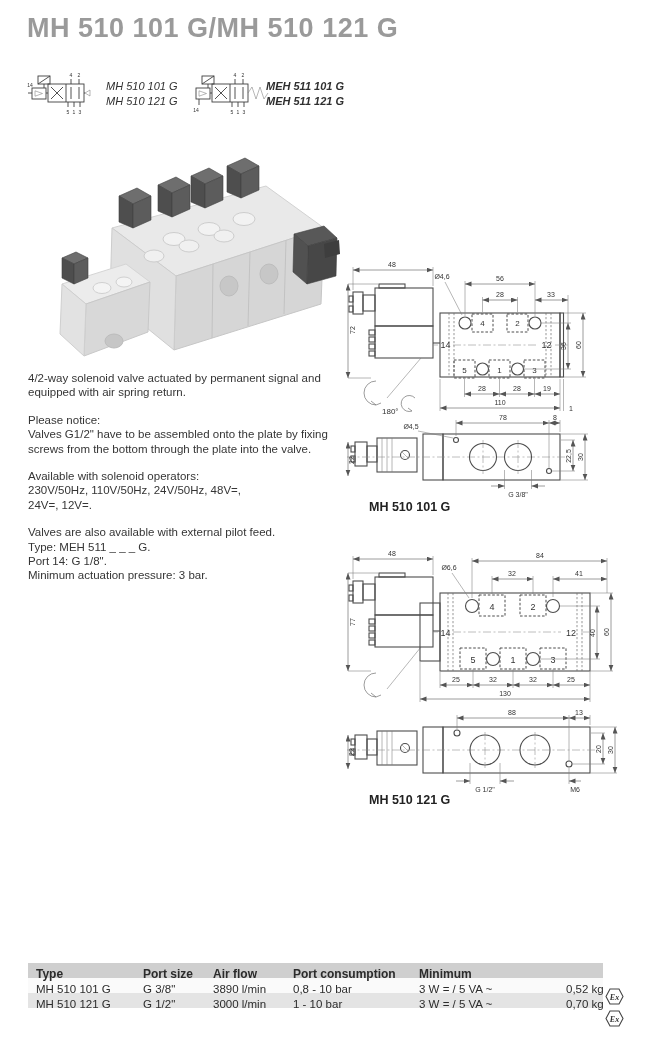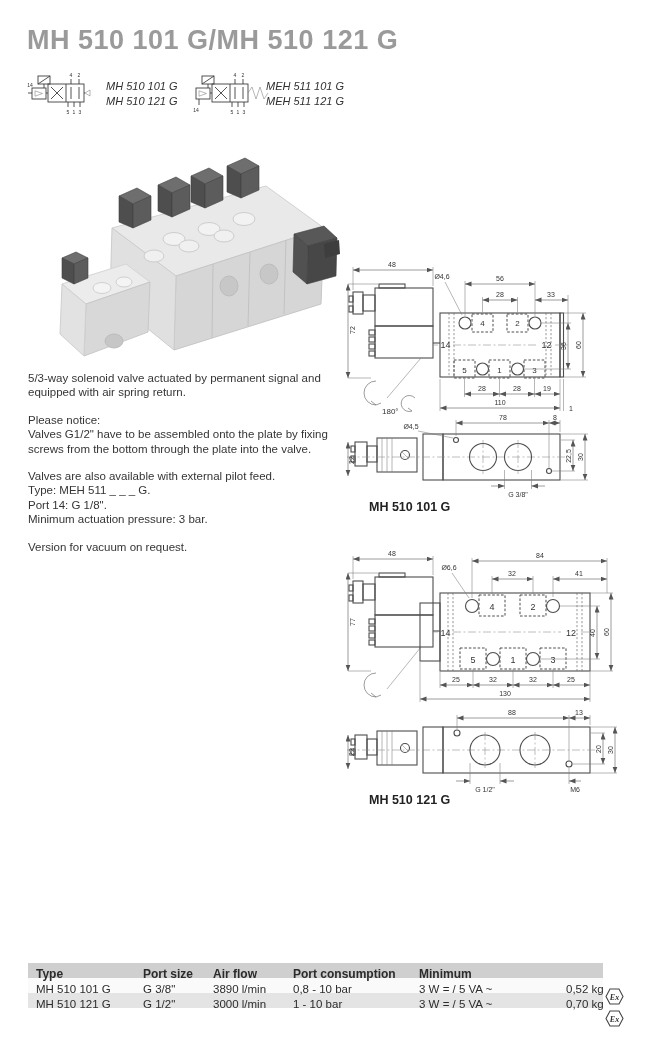--- a/index.html
+++ b/index.html
@@ -25,21 +25,21 @@
   .tbl{width:575px;font-size:11.5px;color:#2b2b2b;}
   .trow{display:grid;grid-template-columns:107px 70px 80px 126px 147px 45px;height:15px;line-height:22px;align-items:center;}
   .trow div{padding-left:8px;white-space:nowrap;}
   .thead{background:#cfcfcf;font-weight:bold;font-size:12px;}
   .r1{background:#fafafa;}
   .r2{background:#e4e4e4;}
 </style>
 </head>
 <body>
 
-<div class="abs title" style="left:27px;top:13px;margin-top:12px;">MH 510 101 G/MH 510 121 G</div>
+<div class="abs title" style="left:27px;top:13px;">MH 510 101 G/MH 510 121 G</div>
 
 <svg class="abs" style="left:24px;top:70px;" width="84" height="48" viewBox="0 0 84 48">
   <rect x="14" y="6" width="12" height="8" class="lns"></rect>
   <line x1="14" y1="14" x2="26" y2="6" class="lns"></line>
   <line x1="20" y1="14" x2="20" y2="18" class="lns"></line>
   <rect x="8" y="18" width="14" height="11" class="lns"></rect>
   <path d="M11,20.8 L18.5,23.5 L11,26.2 Z" class="tn"></path>
   <line x1="22" y1="23" x2="24" y2="23" class="lns"></line>
   <rect x="24" y="14" width="36" height="18" class="lns"></rect>
   <line x1="42" y1="14" x2="42" y2="32" class="lns"></line>
@@ -87,21 +87,21 @@
   <line x1="56" y1="32" x2="56" y2="37" class="lns"></line>
   <line x1="62" y1="32" x2="62" y2="37" class="lns"></line>
   <line x1="17" y1="29" x2="17" y2="35" class="lns"></line>
   <text x="53" y="7" text-anchor="middle" class="st">4</text>
   <text x="61" y="7" text-anchor="middle" class="st">2</text>
   <text x="50" y="44" text-anchor="middle" class="st">5</text>
   <text x="56" y="44" text-anchor="middle" class="st">1</text>
   <text x="62" y="44" text-anchor="middle" class="st">3</text>
   <text x="14" y="42" text-anchor="middle" class="st">14</text>
 </svg>
-<div class="abs symlabels" style="left:266px;top:79px;">
+<div class="abs symlabels" style="left:266px;top:79px;font-weight:bold;">
   <div>MEH 511 101 G</div>
   <div>MEH 511 121 G</div>
 </div>
 
 <svg class="abs" style="left:24px;top:136px;" width="320" height="232" viewBox="0 0 320 232">
 
   <polygon points="88,92 242,50 300,92 152,140" fill="#e9e9e9" stroke="#d2d2d2"></polygon>
   <polygon points="152,140 300,92 297,168 150,214" fill="#d6d6d6" stroke="#c6c6c6"></polygon>
   <polygon points="88,92 152,140 150,214 86,162" fill="#e0e0e0" stroke="#cccccc"></polygon>
   <line x1="189" y1="128" x2="188" y2="202" stroke="#c2c2c2"></line>
@@ -152,28 +152,30 @@
   <ellipse cx="100" cy="146" rx="8" ry="5" fill="#f4f4f4" stroke="#d0d0d0"></ellipse>
   <ellipse cx="90" cy="205" rx="9" ry="7" fill="#c6c6c6" stroke="#bcbcbc"></ellipse>
   <g>
     <polygon points="38,122 52,116 64,122 50,128" fill="#6e6e6e" stroke="#3f3f3f" stroke-width="0.6"></polygon>
     <polygon points="38,122 50,128 50,148 38,142" fill="#4e4e4e" stroke="#3f3f3f" stroke-width="0.6"></polygon>
     <polygon points="50,128 64,122 64,142 50,148" fill="#5c5c5c" stroke="#3f3f3f" stroke-width="0.6"></polygon>
   </g>
 </svg>
 
 <div class="abs desc" style="left:28px;top:371px;width:320px;">
-  <p>5/3-way solenoid valve actuated by permanent signal and equipped with air spring return.</p>
+  <p>4/2-way solenoid valve actuated by permanent signal and equipped with air spring return.</p>
   <p>Please notice:
 Valves G1/2" have to be assembled onto the plate by fixing screws from the bottom through the plate into the valve.</p>
+  <p>Available with solenoid operators:
+230V/50Hz, 110V/50Hz, 24V/50Hz, 48V=,
+24V=, 12V=.</p>
   <p>Valves are also available with external pilot feed.
 Type: MEH 511 _ _ _ G.
 Port 14: G 1/8".
 Minimum actuation pressure: 3 bar.</p>
-  <p>Version for vacuum on request.</p>
 </div>
 
 <svg class="abs" style="left:345px;top:248px;" width="302" height="252" viewBox="0 0 302 252">
   <defs>
     <marker id="arw1" markerWidth="8" markerHeight="6" refX="6.5" refY="2.5" orient="auto-start-reverse" markerUnits="userSpaceOnUse">
       <path d="M0,0 L6.5,2.5 L0,5 Z" fill="#555"></path>
     </marker>
   </defs>
 
   <g>

